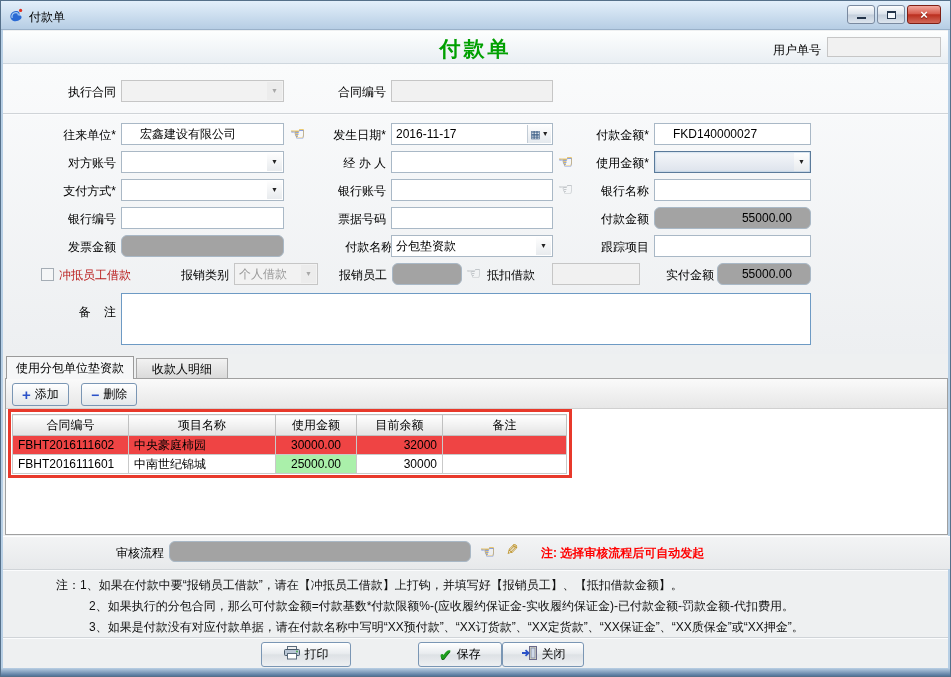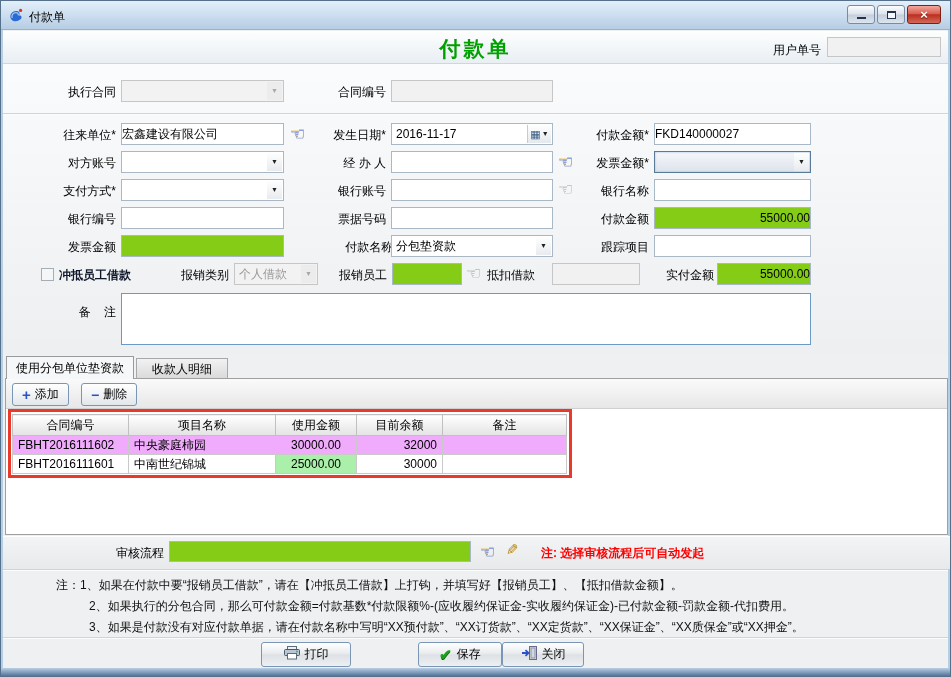--- a/index.html
+++ b/index.html
@@ -33,25 +33,25 @@
   .hdr { position:absolute; top:30px; left:2px; right:2px; height:33px;
     background:linear-gradient(#fdfefe,#e9eef3); border-bottom:1px solid #cfd7de; }
   .formtitle { position:absolute; top:34px; left:0; right:0; text-align:center;
     font-size:21px; font-weight:bold; letter-spacing:3px; color:#00a000; }
   .formbg { position:absolute; top:63px; left:2px; right:2px; height:290px;
     background:linear-gradient(180deg,#fafbfc,#edeff1); }
 
   .lbl { position:absolute; height:22px; line-height:22px; text-align:right;
     white-space:pre; font-size:12px; }
   .lbl.left { text-align:left; }
-  .dim { color:#0f172a;font-weight:bold; }
+  .dim { color:#b91c1c; }
 
   .inp { position:absolute; height:22px; border:1px solid #a9b8c6; background:#fff;
-    font-size:12px; padding:0 0; font-family:inherit; color:#000; }
-  .yellow { background:#84cc16; }
+    font-size:12px; padding:0 18px; font-family:inherit; color:#000; }
+  .yellow { background:#a3a3a3;border-radius:6px; }
   .num { text-align:right; }
   .disinp { background:#f1f1f1; border-color:#c6c6c6; color:#777; }
 
   .cmb { position:absolute; height:22px; border:1px solid #aab8c5; background:#fff;
     line-height:20px; padding:0 18px 0 4px; font-size:12px; }
   .cmb .arr { position:absolute; right:1px; top:1px; bottom:1px; width:15px;
     display:flex; align-items:center; justify-content:center; font-size:7px; color:#222;
     background:linear-gradient(#fefefe,#e8ebee); }
   .cmb.discmb { background:#f2f2f2; border-color:#c6c6c6; color:#999; }
   .cmb.discmb .arr { color:#a8a8a8; background:#ececec; }
@@ -92,21 +92,21 @@
   .tbtn { position:absolute; top:382px; height:23px; border:1px solid #7a96b4; border-radius:3px;
     background:linear-gradient(#ffffff,#e3e7ea); font-size:12px;
     display:flex; align-items:center; gap:4px; padding:0 9px; cursor:default; }
   .ico-plus { color:#2b52c8; font-weight:bold; font-size:15px; line-height:15px; }
   .ico-minus { color:#2b52c8; font-weight:bold; font-size:14px; line-height:14px; }
 
   .grid { position:absolute; left:11px; top:413px; border-collapse:collapse; table-layout:fixed; font-size:12px; z-index:2; }
   .grid th { height:21px; background:linear-gradient(#ffffff,#e3e3e3);
     border:1px solid #c0c0c0; font-weight:normal; text-align:center; padding:0; }
   .grid td { height:19px; border:1px solid #c9c9c9; padding:0 5px; overflow:hidden; white-space:nowrap; }
-  .grid tr.r1 td { background:#f0abfc;margin-top:47px; }
+  .grid tr.r1 td { background:#ef4444;margin-top:47px; }
   .grid td.white { background:#fff; }
   .grid td.green { background:#aaf0aa; text-align:center; }
   .grid td.rnum { text-align:right; }
   .annot { position:absolute; left:7px; top:408px; width:564px; height:69px;
     border:3px solid #e8392b; z-index:5; pointer-events:none; }
 
   
   .auditbar { position:absolute; left:2px; top:535px; width:947px; height:33px;
     background:linear-gradient(#f3f4f5,#e7e9eb); border-top:1px solid #ffffff; }
   .rednote { position:absolute; color:#ff0000; font-weight:bold; font-size:12px; }
@@ -179,21 +179,21 @@
   <input class="inp" style="left: 653px; top: 122px; width: 157px;" value="FKD140000027">
 
   <span class="lbl" style="left:28px;top:151px;width:87px;">对方账号</span>
   <div class="cmb" style="left:120px;top:150px;width:163px;">
     <span></span>
     <span class="arr">▼</span>
   </div>
   <span class="lbl" style="left:300px;top:151px;width:85px;">经 办 人</span>
   <input class="inp" style="left: 390px; top: 150px; width: 162px;" value="">
   <span class="hand" style="left:557px;top:151px;">☜</span>
-  <span class="lbl" style="left:563px;top:151px;width:85px;">发票金额*</span>
+  <span class="lbl" style="left:563px;top:151px;width:85px;">使用金额*</span>
   <div class="cmb focuscmb" style="left:653px;top:150px;width:157px;">
     <span></span>
     <span class="arr">▼</span>
   </div>
 
   <span class="lbl" style="left:28px;top:179px;width:87px;">支付方式*</span>
   <div class="cmb" style="left:120px;top:178px;width:163px;">
     <span></span>
     <span class="arr">▼</span>
   </div>

